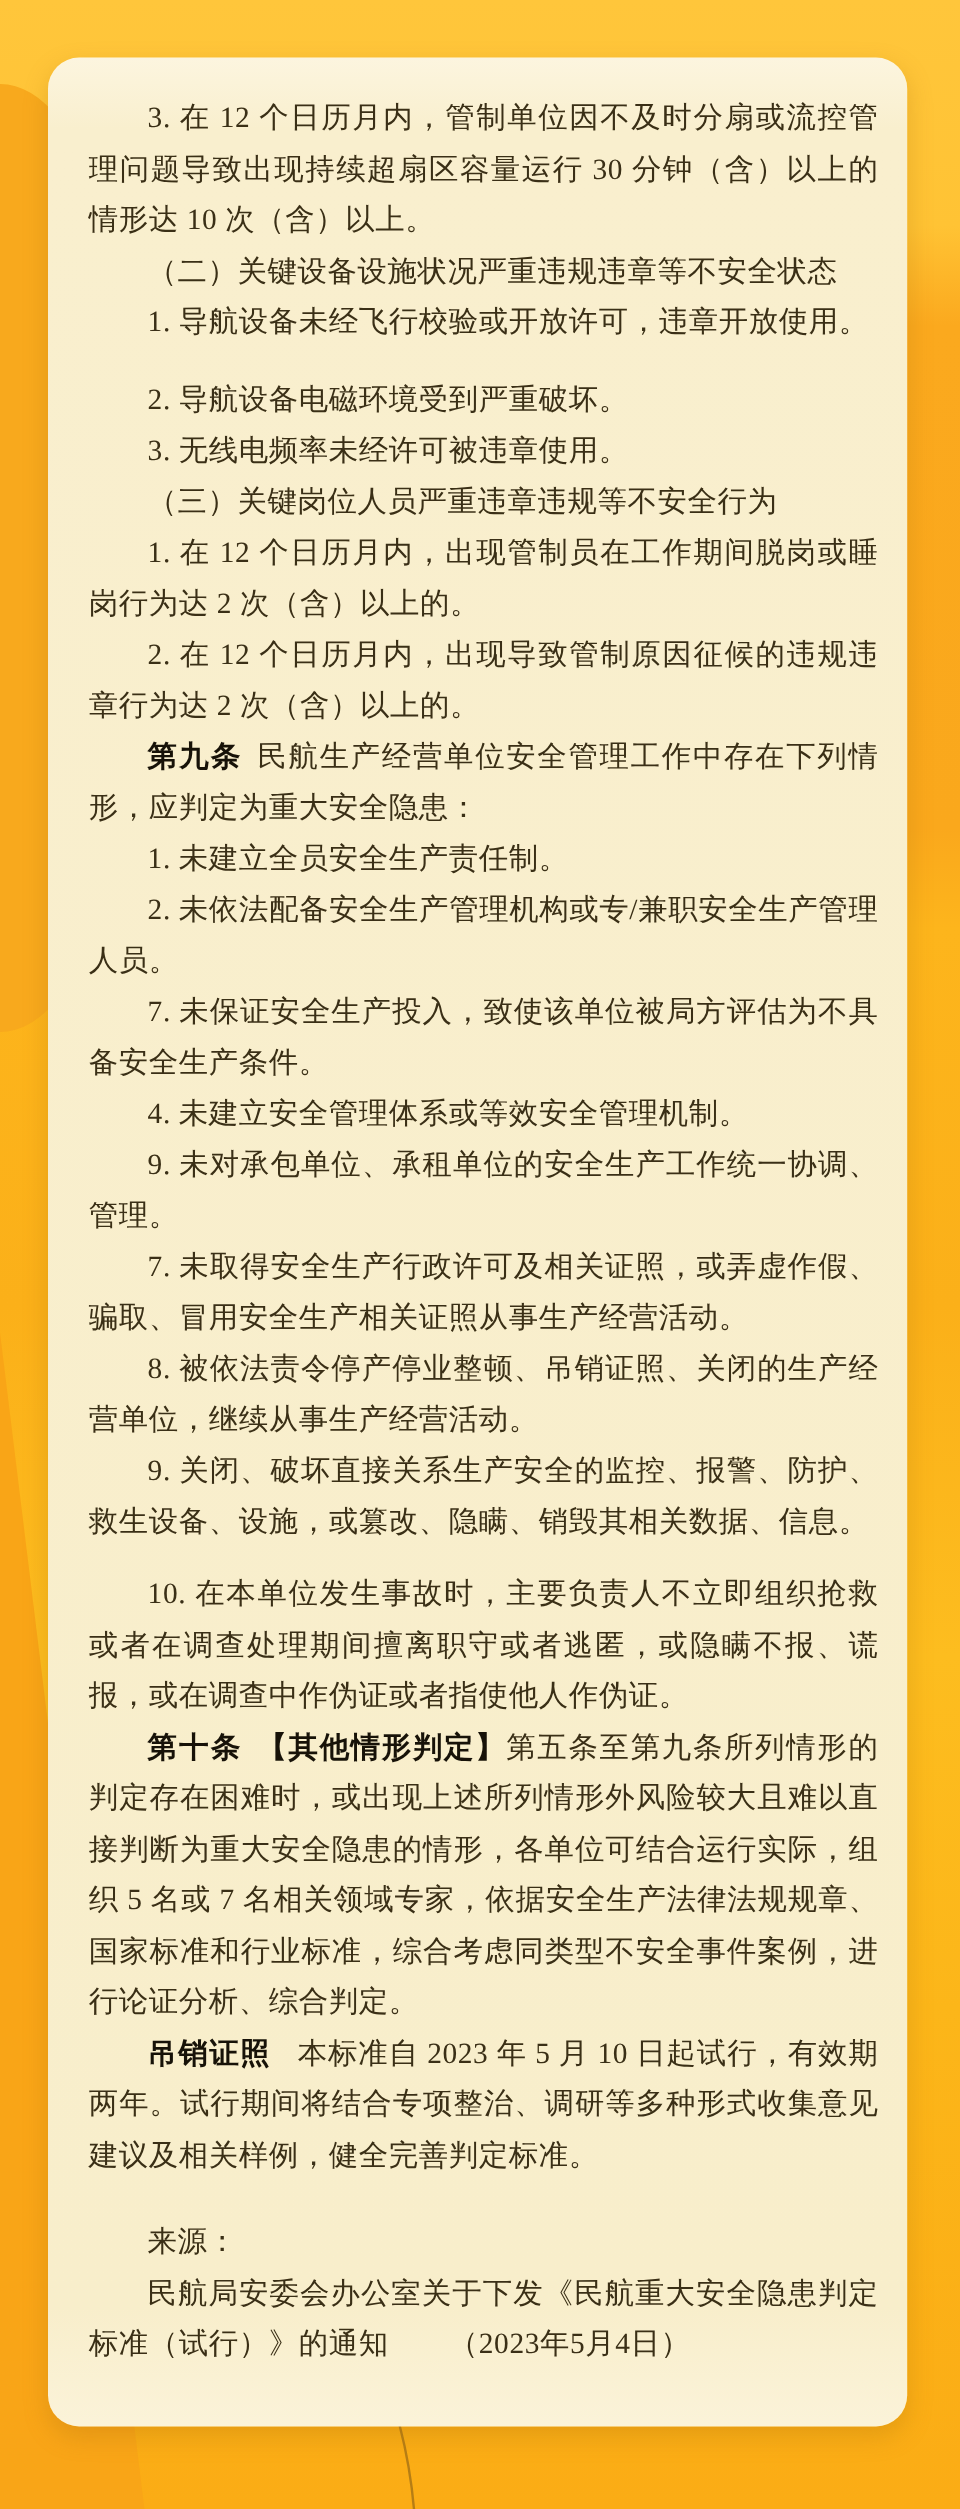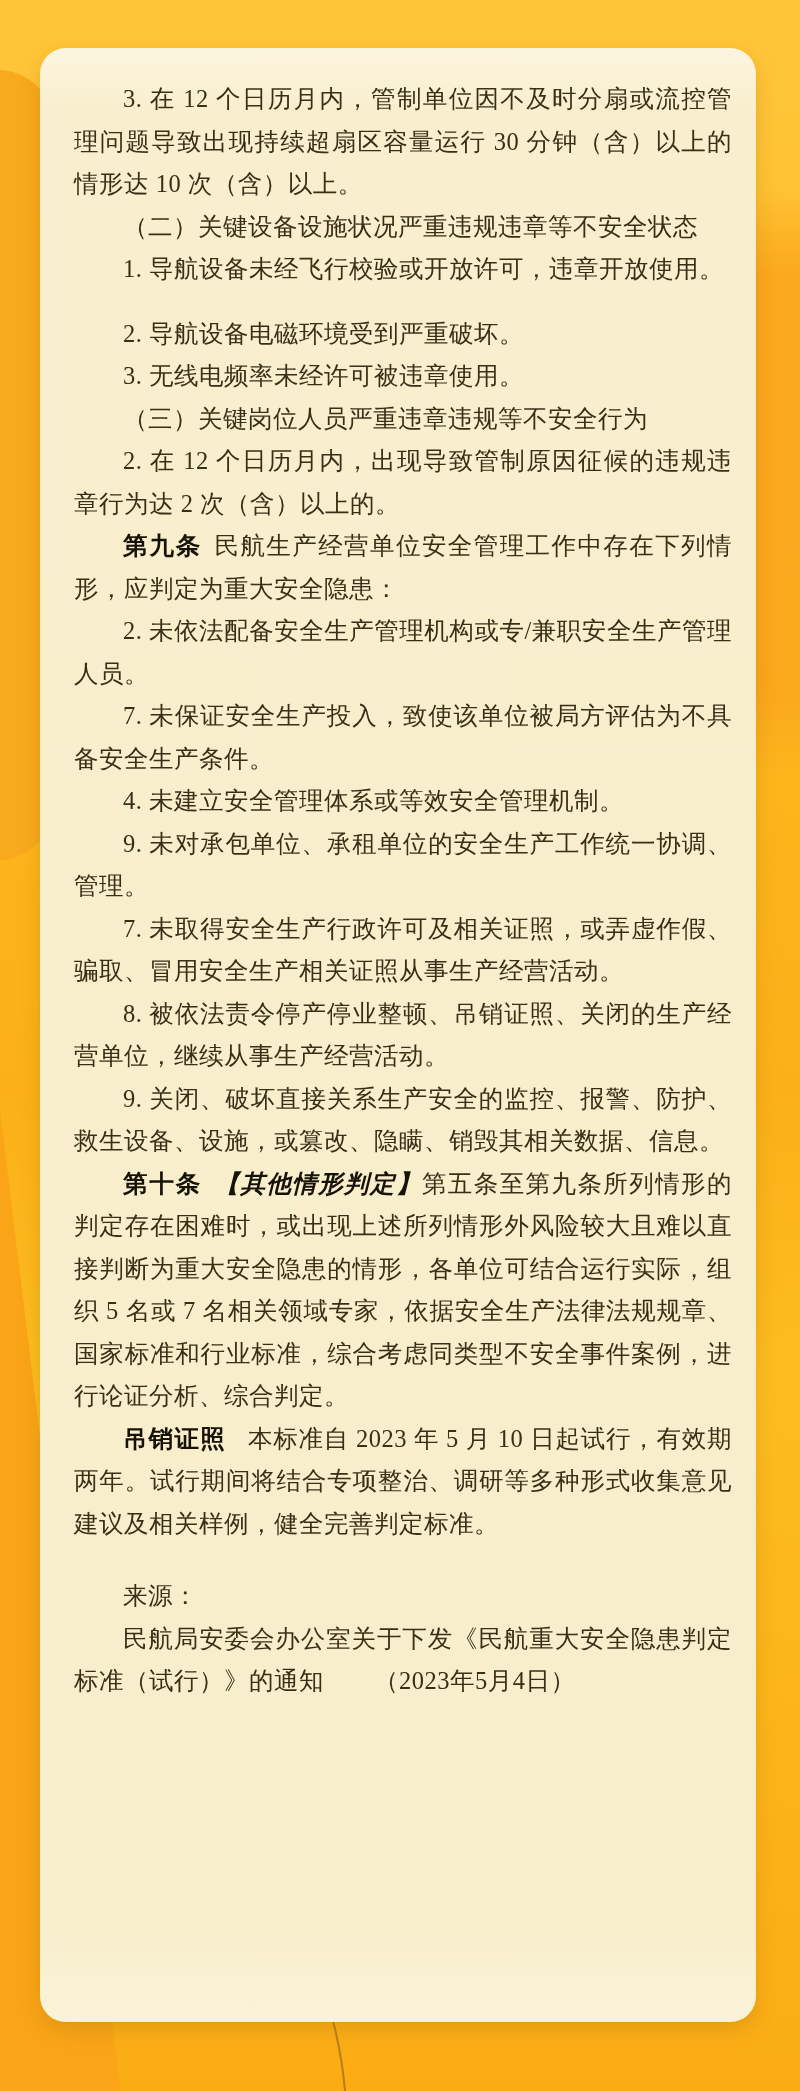--- a/index.html
+++ b/index.html
@@ -56,50 +56,53 @@
   .gap-a{margin-top:22px !important;}
   .gap-b{margin-top:18px !important;}
   .source-block{margin-top:30px;}
   .art{
     font-family:Liberation Sans, sans-serif;
     font-weight:700;color:#171208;
     margin-right:0.5em;
     letter-spacing:1px;
   }
   .art-wide{margin-right:0.9em;}
-  .tag{font-weight:700;color:#171208;font-style:italic;}
+  .tag{font-weight:700;color:#171208;}
 </style>
 </head>
 <body>
 
 <div class="page">
 
   <div class="swirl-top-left"></div>
   <div class="swirl-bottom-left"></div>
 
   <div class="card">
     <div class="doc">
 
       <p>3. 在 12 个日历月内，管制单位因不及时分扇或流控管理问题导致出现持续超扇区容量运行 30 分钟（含）以上的情形达 10 次（含）以上。</p>
       <p>（二）关键设备设施状况严重违规违章等不安全状态</p>
       <p>1. 导航设备未经飞行校验或开放许可，违章开放使用。</p>
       <p class="gap-a">2. 导航设备电磁环境受到严重破坏。</p>
       <p>3. 无线电频率未经许可被违章使用。</p>
       <p>（三）关键岗位人员严重违章违规等不安全行为</p>
+      <p>1. 在 12 个日历月内，出现管制员在工作期间脱岗或睡岗行为达 2 次（含）以上的。</p>
       <p>2. 在 12 个日历月内，出现导致管制原因征候的违规违章行为达 2 次（含）以上的。</p>
 
       <p><b class="art">第九条</b><span>民航生产经营单位安全管理工作中存在下列情形，应判定为重大安全隐患：</span></p>
 
+      <p>1. 未建立全员安全生产责任制。</p>
       <p>2. 未依法配备安全生产管理机构或专/兼职安全生产管理人员。</p>
       <p>7. 未保证安全生产投入，致使该单位被局方评估为不具备安全生产条件。</p>
       <p>4. 未建立安全管理体系或等效安全管理机制。</p>
       <p>9. 未对承包单位、承租单位的安全生产工作统一协调、管理。</p>
       <p>7. 未取得安全生产行政许可及相关证照，或弄虚作假、骗取、冒用安全生产相关证照从事生产经营活动。</p>
       <p>8. 被依法责令停产停业整顿、吊销证照、关闭的生产经营单位，继续从事生产经营活动。</p>
       <p>9. 关闭、破坏直接关系生产安全的监控、报警、防护、救生设备、设施，或篡改、隐瞒、销毁其相关数据、信息。</p>
+      <p class="gap-b">10. 在本单位发生事故时，主要负责人不立即组织抢救或者在调查处理期间擅离职守或者逃匿，或隐瞒不报、谎报，或在调查中作伪证或者指使他人作伪证。</p>
 
       <p><b class="art">第十条</b><b class="tag">【其他情形判定】</b><span>第五条至第九条所列情形的判定存在困难时，或出现上述所列情形外风险较大且难以直接判断为重大安全隐患的情形，各单位可结合运行实际，组织 5 名或 7 名相关领域专家，依据安全生产法律法规规章、国家标准和行业标准，综合考虑同类型不安全事件案例，进行论证分析、综合判定。</span></p>
 
       <p><b class="art art-wide">吊销证照</b><span>本标准自 2023 年 5 月 10 日起试行，有效期两年。试行期间将结合专项整治、调研等多种形式收集意见建议及相关样例，健全完善判定标准。</span></p>
 
       <div class="source-block">
         <p>来源：</p>
         <p>民航局安委会办公室关于下发《民航重大安全隐患判定标准（试行）》的通知　　（2023年5月4日）</p>
       </div>
 

